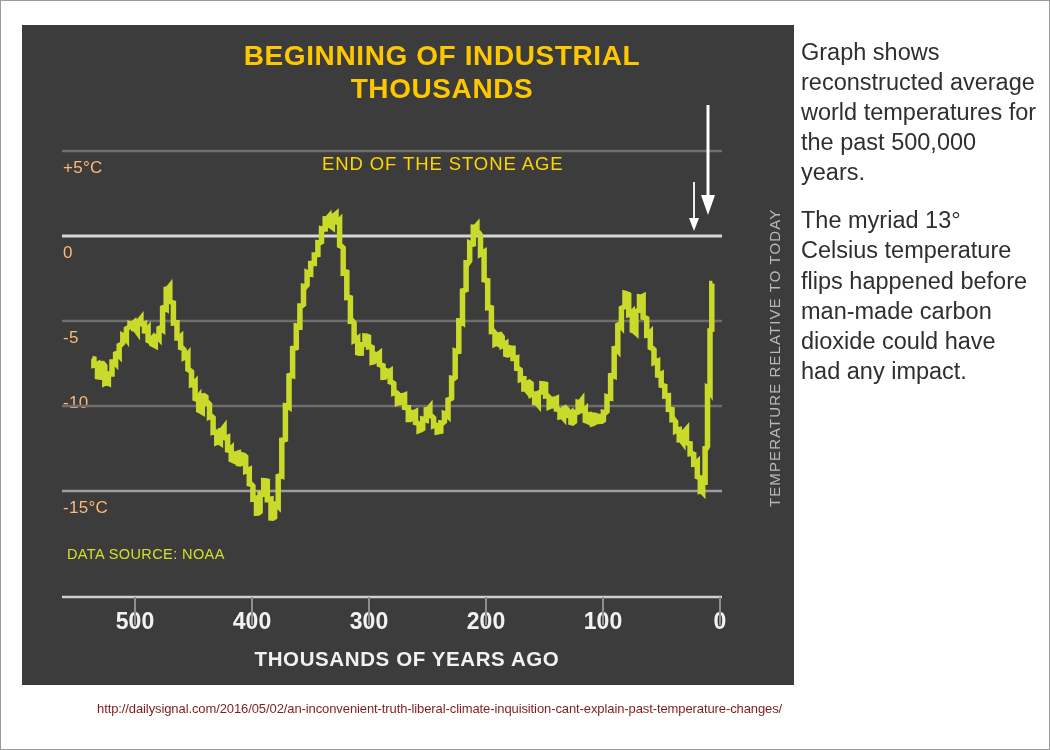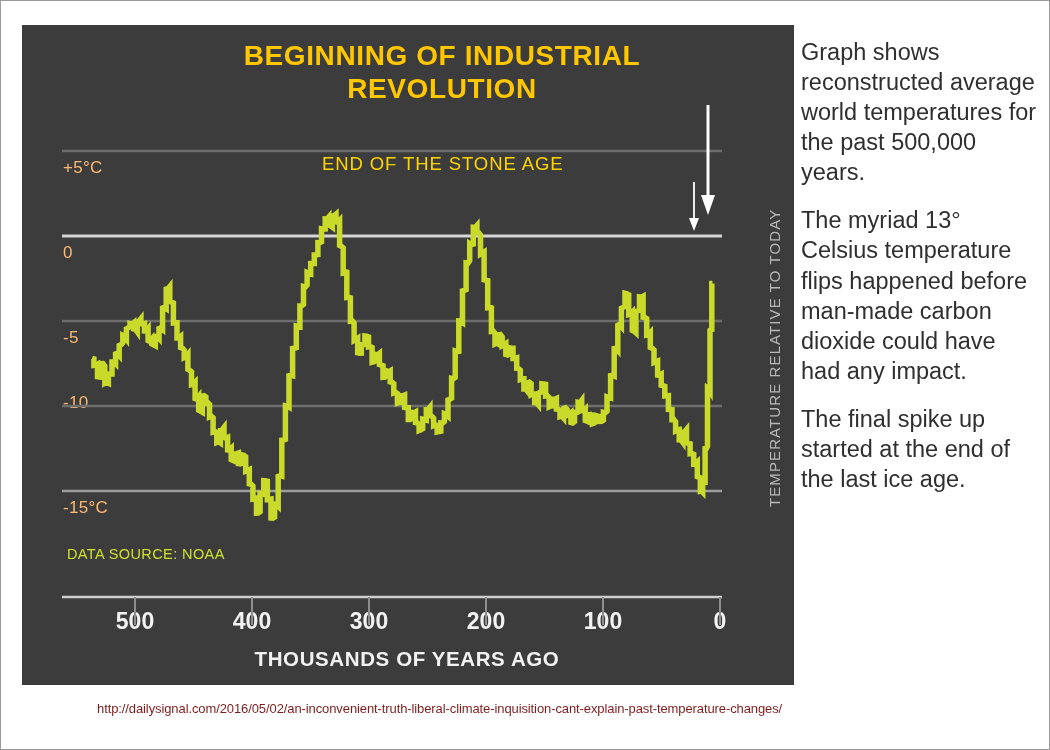--- a/index.html
+++ b/index.html
@@ -147,21 +147,21 @@
 </style>
 </head>
 <body>
 
 <div id="page">
 
   <div id="chart-panel">
 
     <div id="chart-title">
       <div>BEGINNING OF INDUSTRIAL</div>
-      <div>REVOLUTION</div>
+      <div>THOUSANDS</div>
     </div>
 
     <div id="stone-age-label">END OF THE STONE AGE</div>
 
     <div class="y-tick-label" style="left:41px; top:133px;">+5°C</div>
     <div class="y-tick-label" style="left:41px; top:218px;">0</div>
     <div class="y-tick-label" style="left:41px; top:303px;">-5</div>
     <div class="y-tick-label" style="left:41px; top:368px;">-10</div>
     <div class="y-tick-label" style="left:41px; top:473px;">-15°C</div>
 
@@ -213,18 +213,17 @@
       <g>
         <line x1="672" y1="157" x2="672" y2="196" stroke="#ffffff" stroke-width="1.8"></line>
         <polygon points="672,206 667,193 677,193" fill="#ffffff"></polygon>
       </g>
     </svg>
   </div>
 
   <div id="text-column">
     <p>Graph shows reconstructed average world temperatures for the past 500,000 years.</p>
     <p>The myriad 13° Celsius temperature flips happened before man-made carbon dioxide could have had any impact.</p>
-    <p>The final spike up started at the end of the last ice age.</p>
   </div>
 
   <div id="source-url">http://dailysignal.com/2016/05/02/an-inconvenient-truth-liberal-climate-inquisition-cant-explain-past-temperature-changes/</div>
 
 </div>
 
 </body></html>

